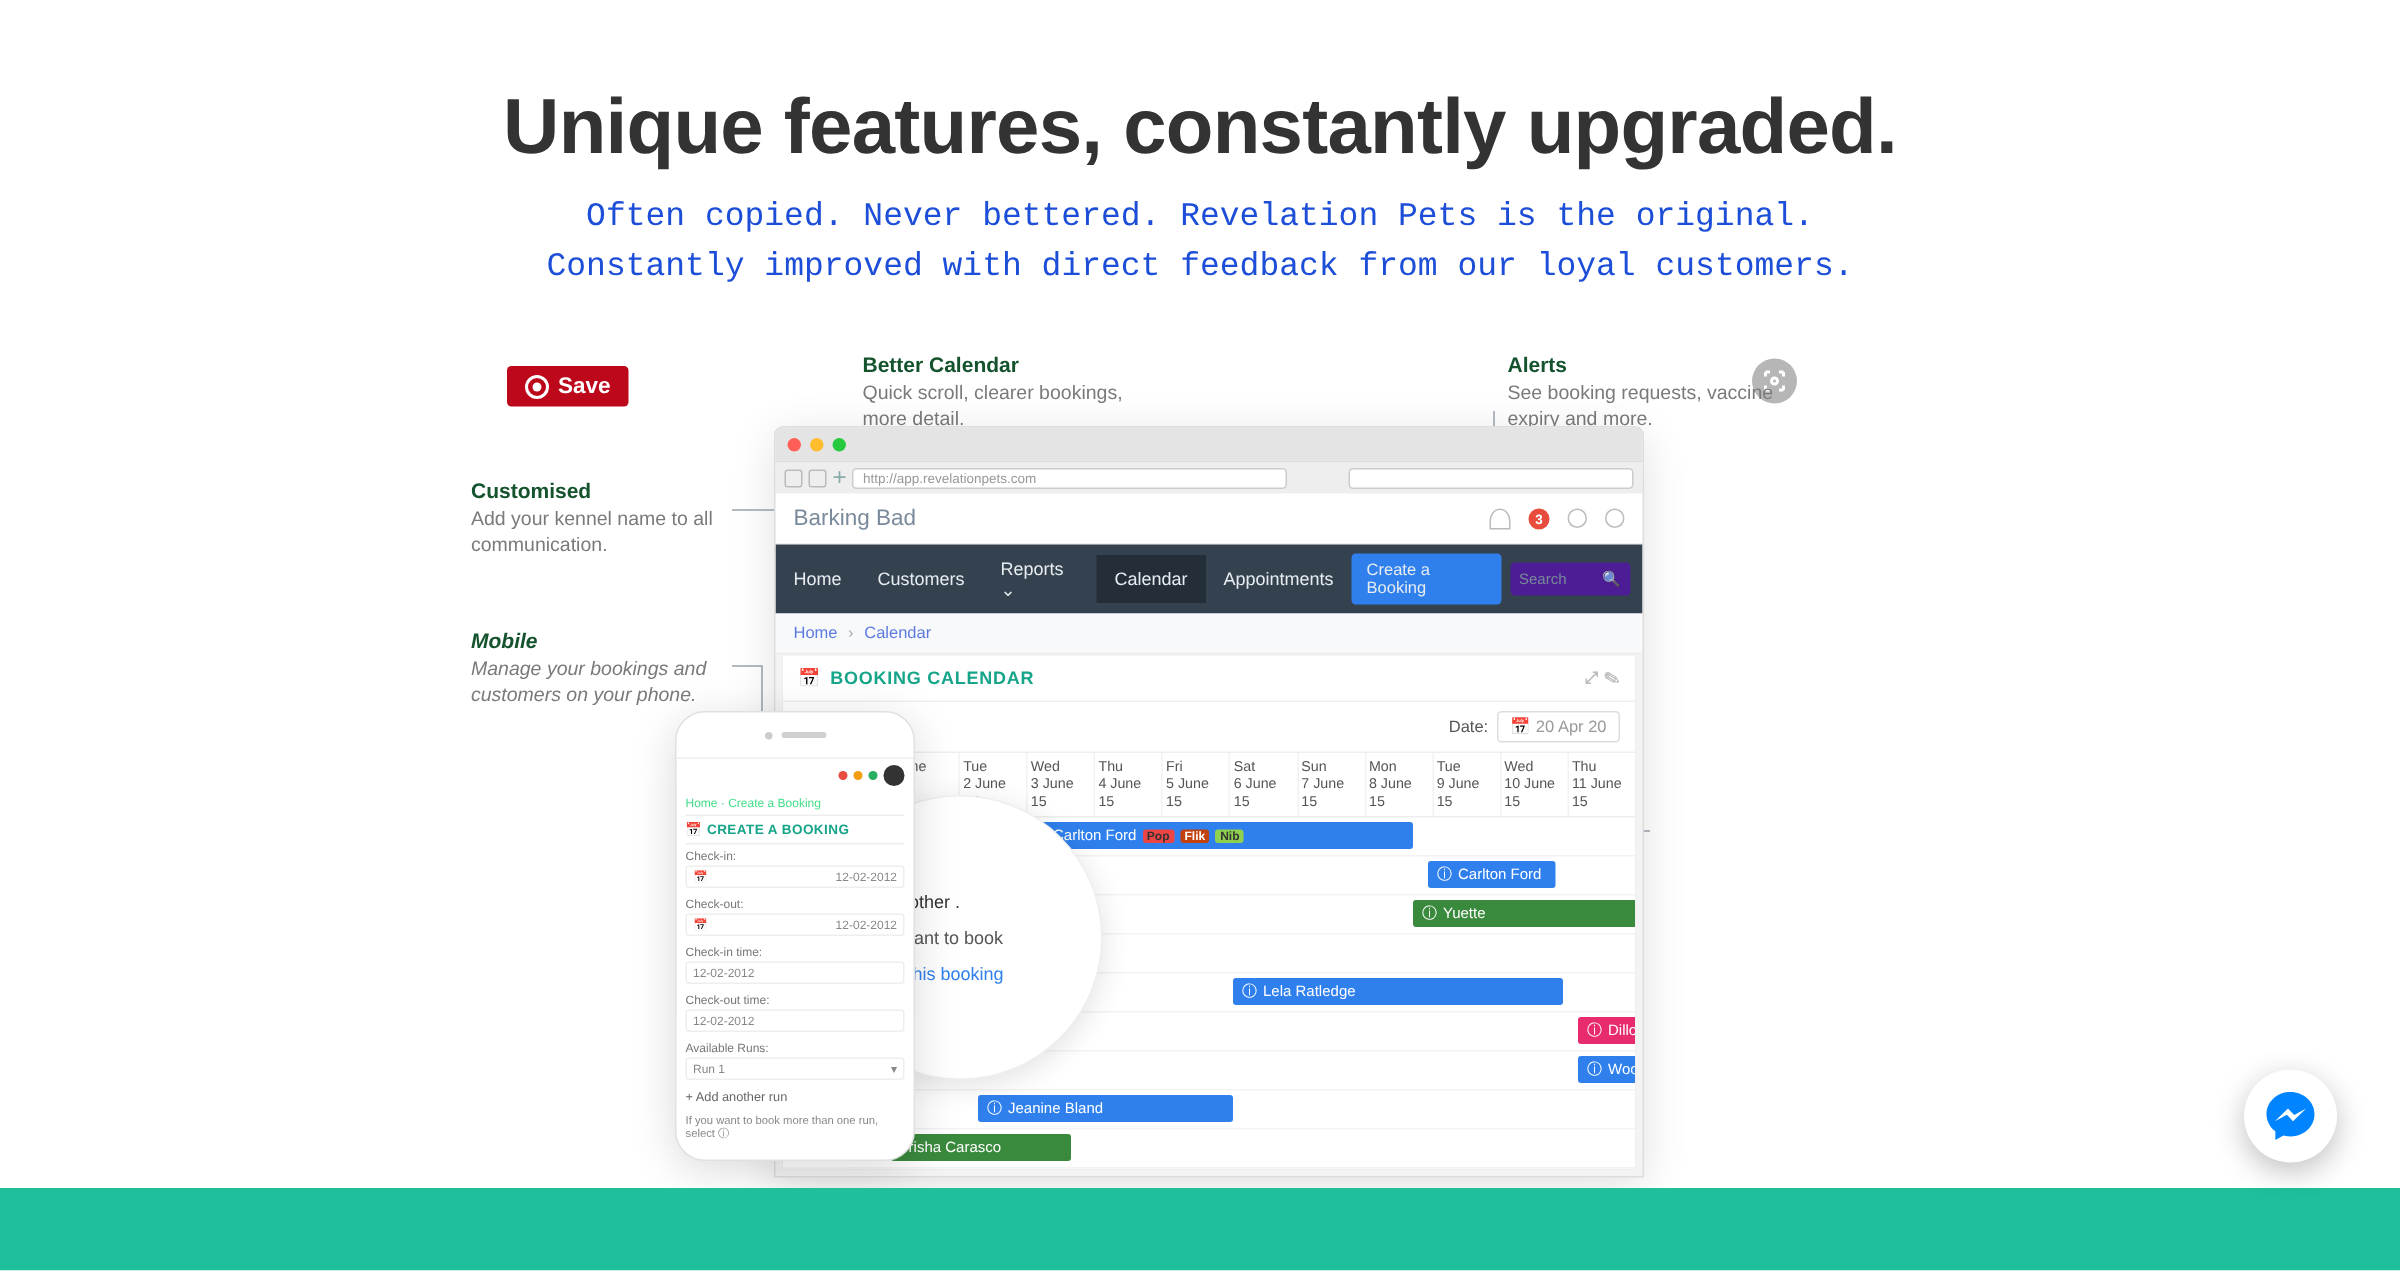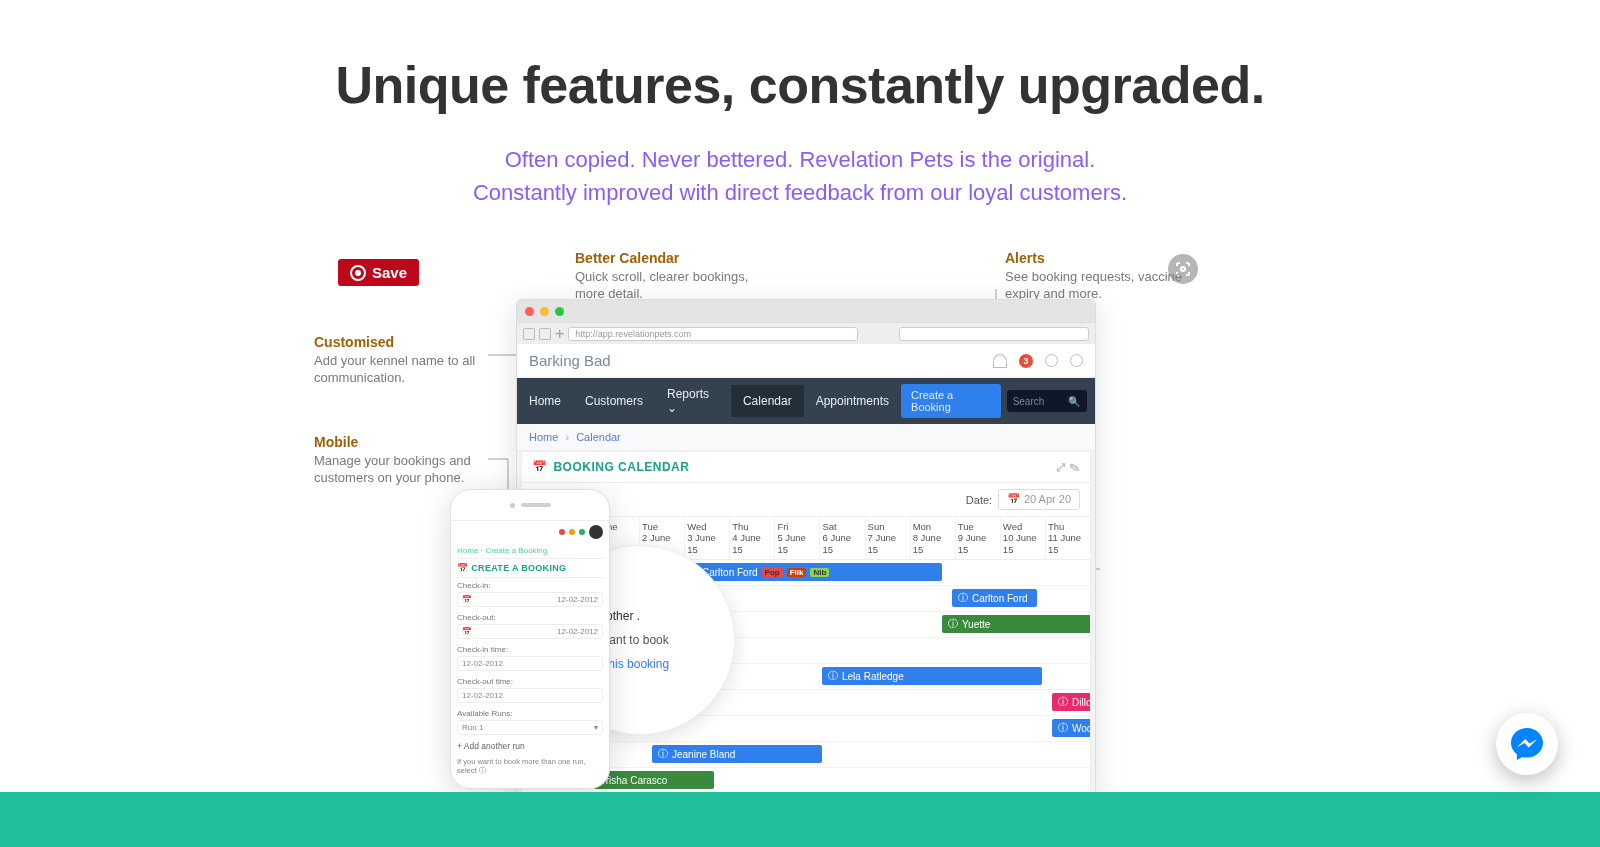--- a/index.html
+++ b/index.html
@@ -1,33 +1,33 @@
 <!DOCTYPE html>
 <html><head>
 <meta charset="utf-8">
 <style>
   * { box-sizing: border-box; margin: 0; padding: 0; }
   body { font-family: -apple-system, "Helvetica Neue", Arial, sans-serif; background: #fff; color: #333; width: 1600px; height: 847px; overflow: hidden; position: relative; }
 
   .hero { text-align: center; padding: 55px 0 0 0; }
   .hero h1 { font-size: 52px; font-weight: 900; color: #333; letter-spacing: -0.5px; }
-  .hero p { font-size: 22px; color: #8b5cf6; margin-top: 28px; line-height: 1.5; }
+  .hero p { font-size: 22px; color: #1d4ed8; margin-top: 13px; line-height: 1.5; font-family: Liberation Mono, monospace; }
 
   .stage { position: relative; width: 960px; margin: 40px auto 0 auto; height: 530px; }
 
   .save-btn { position: absolute; top: 10px; left: 18px; background: #bd081c; color: #fff; border-radius: 3px; padding: 5px 12px; font-size: 15px; font-weight: 700; display: flex; align-items: center; gap: 6px; }
   .save-btn .pin { display:inline-block; width:16px; height:16px; border:2px solid #fff; border-radius:50%; position:relative; }
   .save-btn .pin::after{content:"";position:absolute;width:6px;height:6px;background:#fff;border-radius:50%;left:3px;top:3px;}
 
   .focus-icon { position:absolute; top: 5px; right: 82px; width:30px; height:30px; background:#b6b6b6; border-radius:50%; display:flex; align-items:center; justify-content:center; color:#fff; font-size:16px; }
 
   .annot { position: absolute; color:#7a7a7a; font-size:13px; line-height:1.35; }
-  .annot b { color:#a16207; font-weight:700; display:block; font-size:14px; }
+  .annot b { color:#14532d; font-weight:700; display:block; font-size:14px; }
   .an-cust { top: 84px; left: -6px; width: 170px; }
-  .an-mobile { top: 184px; left: -6px; width: 170px; }
+  .an-mobile { top: 184px; left: -6px; width: 170px; font-style: italic; }
   .an-cal { top: 0; left: 255px; width: 200px; }
   .an-alerts { top: 0; left: 685px; width: 180px; }
   .an-splits { top: 310px; left: 789px; width: 170px; }
 
   
   .browser { position:absolute; top:50px; left:196px; width:580px; border:1px solid #ddd; border-radius:6px 6px 0 0; background:#f3f3f3; box-shadow: 0 6px 30px rgba(0,0,0,0.12); overflow:hidden; }
   .titlebar { height:22px; background:#e4e4e4; display:flex; align-items:center; padding:0 8px; gap:6px; }
   .tdot { width:9px; height:9px; border-radius:50%; }
   .t-red{background:#ff5f56}.t-yel{background:#ffbd2e}.t-grn{background:#27c93f}
   .addr { height:22px; background:#eee; border-top:1px solid #ddd; display:flex; align-items:center; padding:0 6px; gap:4px; }
@@ -40,21 +40,21 @@
   .brand { color:#7b8a9b; font-size:15px; }
   .top-icons { margin-left:auto; display:flex; gap:12px; align-items:center; color:#bbb; font-size:13px; }
   .bell { width:14px;height:14px;border:1.5px solid #bbb;border-radius:50% 50% 0 0/60% 60% 0 0;position:relative; }
   .badge { background:#e74c3c;color:#fff;border-radius:50%;width:14px;height:14px;display:flex;align-items:center;justify-content:center;font-size:9px;font-weight:700; }
   .gear,.power{ width:13px;height:13px;border:1.5px solid #bbb;border-radius:50%; }
 
   .navbar { background:#34424f; color:#e7ecf0; display:flex; align-items:center; font-size:12px; }
   .navbar .item { padding:9px 12px; }
   .navbar .item.active { background:#232e38; }
   .navbar .cta { margin-left:auto; margin-right:6px; background:#2f80ed; padding:5px 10px; border-radius:3px; font-size:11px; }
-  .navbar .search { background:#0f172a; width:85px; height:22px; border-radius:3px; margin-right:8px; display:flex; align-items:center; justify-content:space-between; padding:0 6px; font-size:10px; color:#7a8a99; }
+  .navbar .search { background:#4c1d95; width:85px; height:22px; border-radius:3px; margin-right:8px; display:flex; align-items:center; justify-content:space-between; padding:0 6px; font-size:10px; color:#7a8a99; }
 
   .crumb { background:#f8f9fb; padding:7px 12px; font-size:11px; color:#5c7ae0; border-bottom:1px solid #eee; }
   .crumb span.sep{color:#aaa; padding:0 4px;}
 
   .panel { background:#fff; border:1px solid #eee; margin:0 4px 4px 4px; }
   .panel-head { padding:8px 10px; color:#17a589; font-size:12px; font-weight:700; letter-spacing:0.5px; border-bottom:1px solid #eee; display:flex; align-items:center; gap:6px;}
   .panel-head .tools{margin-left:auto;color:#bbb;font-size:11px;display:flex;gap:8px;}
   .panel-sub { display:flex; align-items:flex-start; padding:6px 10px; border-bottom:1px solid #eee; font-size:11px; color:#555; }
   .panel-sub .print { border:1px solid #ddd; padding:3px 8px; border-radius:3px; }
   .panel-sub .datewrap { margin-left:auto; display:flex; align-items:center; gap:6px; }

